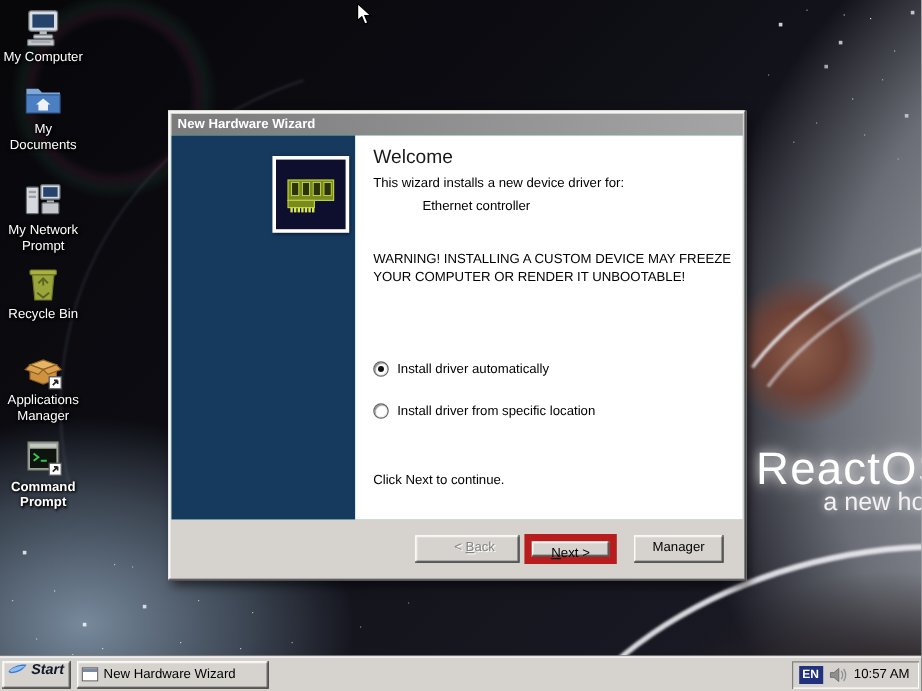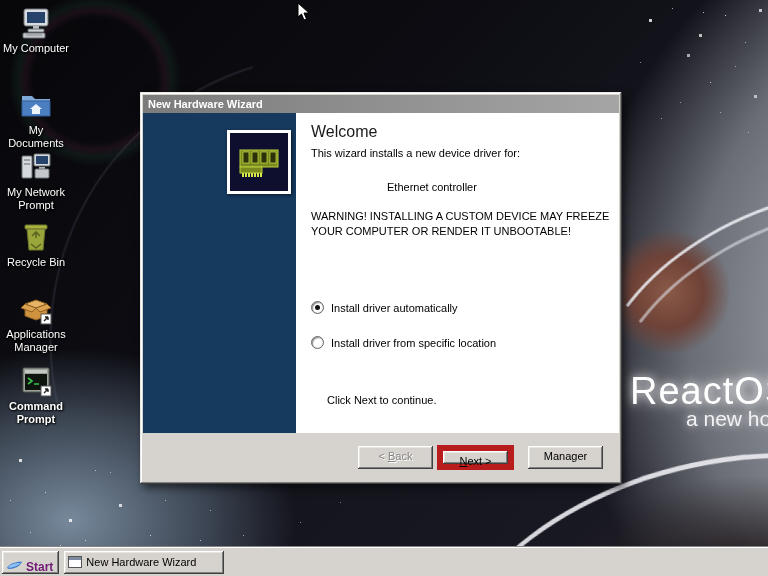--- a/index.html
+++ b/index.html
@@ -57,42 +57,42 @@
   .titlebar{position:absolute;left:3px;top:3px;right:3px;height:18px;
             background:linear-gradient(to right,#7b7b7b,#a5a5a5);
             color:#fff;font-weight:bold;font-size:11px;line-height:18px;padding-left:5px;}
   .wiz-body{position:absolute;left:3px;top:21px;right:3px;bottom:51px;background:#14b8a6;display:flex;}
   .wiz-side{width:153px;background:#16395e;position:relative;flex:none;}
   .hwbox{position:absolute;left:84px;top:17px;width:58px;height:58px;background:#0e0e2e;border:3px solid #fff;
          box-shadow:1px 1px 3px rgba(0,0,0,.6);display:flex;align-items:center;justify-content:center;}
   .wiz-main{position:relative;flex:1;background:#fff;color:#000;font-size:11px;}
   .w-head{position:absolute;left:15px;top:10px;font-size:16px;color:#1a1a1a;}
   .w-intro{position:absolute;left:15px;top:34px;}
-  .w-device{position:absolute;left:56px;top:68px;margin-left:35px;}
+  .w-device{position:absolute;left:56px;top:53px;}
   .w-warning{position:absolute;left:15px;top:96px;width:300px;line-height:15px;}
   .opt{position:absolute;left:15px;display:flex;align-items:center;}
   .opt1{top:188px;} .opt2{top:223px;}
   .radio{width:11px;height:11px;border-radius:50%;background:#fff;flex:none;margin-right:7px;
          border:1px solid #636363;box-shadow:inset 1px 1px 1px rgba(0,0,0,.45), inset -1px -1px 0 #f0f0f0;position:relative;}
   .radio.on::after{content:"";position:absolute;left:3px;top:3px;width:5px;height:5px;border-radius:50%;background:#111;}
-  .w-hint{position:absolute;left:31px;top:281px;}
+  .w-hint{position:absolute;left:15px;top:281px;}
   .wiz-footer{position:absolute;left:3px;right:3px;bottom:3px;height:48px;background:#d6d3ce;
               display:flex;align-items:center;justify-content:flex-end;padding-right:16px;box-sizing:border-box;}
   .btn{height:23px;width:75px;background:#d6d3ce;font-size:11px;color:#000;text-align:center;line-height:21px;
        box-shadow:inset -1px -1px 0 #404040, inset 1px 1px 0 #ffffff, inset -2px -2px 0 #808080, inset 2px 2px 0 #e8e6e1;
        cursor:default;user-select:none;}
-  .btn.disabled{color:#848484;text-shadow:1px 1px 0 #fff;}
+  .btn.disabled{color:#848484;text-shadow:1px 1px 0 #fff;padding-left:12px;}
   .btn.default{border:6px solid #b91c1c;height:25px;width:77px;box-sizing:border-box;}
   .btn .mn{text-decoration:underline;}
   .gap4{width:4px;flex:none;} .gap14{width:14px;flex:none;}
   
   .taskbar{position:absolute;left:0;bottom:0;width:768px;height:29px;background:#d6d3ce;z-index:10;
            border-top:1px solid #fff;box-shadow:0 -1px 0 #848484;display:flex;align-items:center;padding:0 2px;box-sizing:border-box;}
-  .startbtn{height:23px;padding:0 6px 0 4px;display:flex;align-items:flex-end;font-weight:bold;font-size:12px;color:#701a75;
-       box-shadow:inset -1px -1px 0 #404040, inset 1px 1px 0 #ffffff, inset -2px -2px 0 #808080, inset 2px 2px 0 #e8e6e1;}
+  .startbtn{height:23px;padding:0 6px 0 4px;display:flex;align-items:flex-start;font-weight:bold;font-size:12px;color:#0f172a;
+       box-shadow:inset -1px -1px 0 #404040, inset 1px 1px 0 #ffffff, inset -2px -2px 0 #808080, inset 2px 2px 0 #e8e6e1;font-style:italic;}
   .taskbtn{height:23px;margin-left:5px;width:160px;display:flex;align-items:center;font-size:11px;color:#000;padding:0 4px;
        box-shadow:inset -1px -1px 0 #404040, inset 1px 1px 0 #ffffff, inset -2px -2px 0 #808080, inset 2px 2px 0 #e8e6e1;
        white-space:nowrap;overflow:hidden;box-sizing:border-box;}
   .tray{margin-left:auto;height:23px;display:flex;align-items:center;padding:0 8px 0 6px;
         box-shadow:inset 1px 1px 0 #808080, inset -1px -1px 0 #ffffff;}
   .kbd{background:#20327e;color:#fff;font-size:10px;font-weight:bold;padding:2px 3px;line-height:11px;}
   .clock{font-size:11px;color:#000;margin-left:6px;white-space:nowrap;}
   .trayicon{margin-left:5px;display:flex;align-items:center;}
   
   .cursor{position:absolute;left:297px;top:2px;z-index:20;}
@@ -114,21 +114,21 @@
       <svg class="glyph" viewBox="0 0 34 34">
         <rect x="5" y="3" width="24" height="17" rx="2" fill="#d9dde2" stroke="#6b7076"></rect>
         <rect x="8" y="6" width="18" height="11" fill="#26436b"></rect>
         <rect x="14" y="20" width="6" height="3" fill="#b9bdc2"></rect>
         <rect x="9" y="23" width="16" height="3" rx="1" fill="#cfd3d8" stroke="#6b7076"></rect>
         <rect x="4" y="27" width="22" height="5" rx="1" fill="#c4c8cd" stroke="#6b7076"></rect>
         <line x1="7" y1="29" x2="23" y2="29" stroke="#8a8e93"></line>
       </svg>
       <div class="lbl">My Computer</div>
     </div>
-    <div class="dicon" style="top:84px;">
+    <div class="dicon" style="top:62px;">
       <svg class="glyph" viewBox="0 0 34 34">
         <path d="M3 8 h10 l3 3 h15 v17 h-28 z" fill="#7fa7d8"></path>
         <path d="M3 13 h28 v15 h-28 z" fill="#4c7fc1" stroke="#2f5c96"></path>
         <path d="M17 16 l6 5 h-2 v5 h-8 v-5 h-2 z" fill="#eef3fa"></path>
       </svg>
       <div class="lbl">My Documents</div>
     </div>
     <div class="dicon" style="top:146px;">
       <svg class="glyph" viewBox="0 0 34 34">
         <rect x="3" y="6" width="10" height="22" rx="1" fill="#d6dade" stroke="#6b7076"></rect>
@@ -240,18 +240,28 @@
       </svg>
       <span>Start</span>
     </div>
     <div class="taskbtn">
       <svg width="14" height="12" viewBox="0 0 14 12" style="margin-right:4px;flex:none;">
         <rect x="0.5" y="0.5" width="13" height="11" fill="#fff" stroke="#555"></rect>
         <rect x="1" y="1" width="12" height="3" fill="#7b8aa0"></rect>
       </svg>
       <span>New Hardware Wizard</span>
     </div>
+    <div class="tray">
+      <span class="kbd">EN</span>
+      <span class="trayicon">
+        <svg width="15" height="13" viewBox="0 0 15 13">
+          <path d="M1 4.5 h3 l4-3.5 v11 l-4-3.5 h-3 z" fill="#8f8f8f" stroke="#5d5d5d" stroke-width="0.6"></path>
+          <path d="M10 3 q2.5 3.5 0 7 M12 1.5 q3.5 5 0 10" stroke="#8f8f8f" fill="none" stroke-width="1.1"></path>
+        </svg>
+      </span>
+      <span class="clock">10:57 AM</span>
+    </div>
   </div>
 
   <svg class="cursor" width="14" height="20" viewBox="0 0 14 20">
     <path d="M1 1 L1 15 L4.5 12 L7 18 L9.5 17 L7 11 L12 11 Z" fill="#fff" stroke="#000" stroke-width="1"></path>
   </svg>
 </div>
 
 </body></html>

